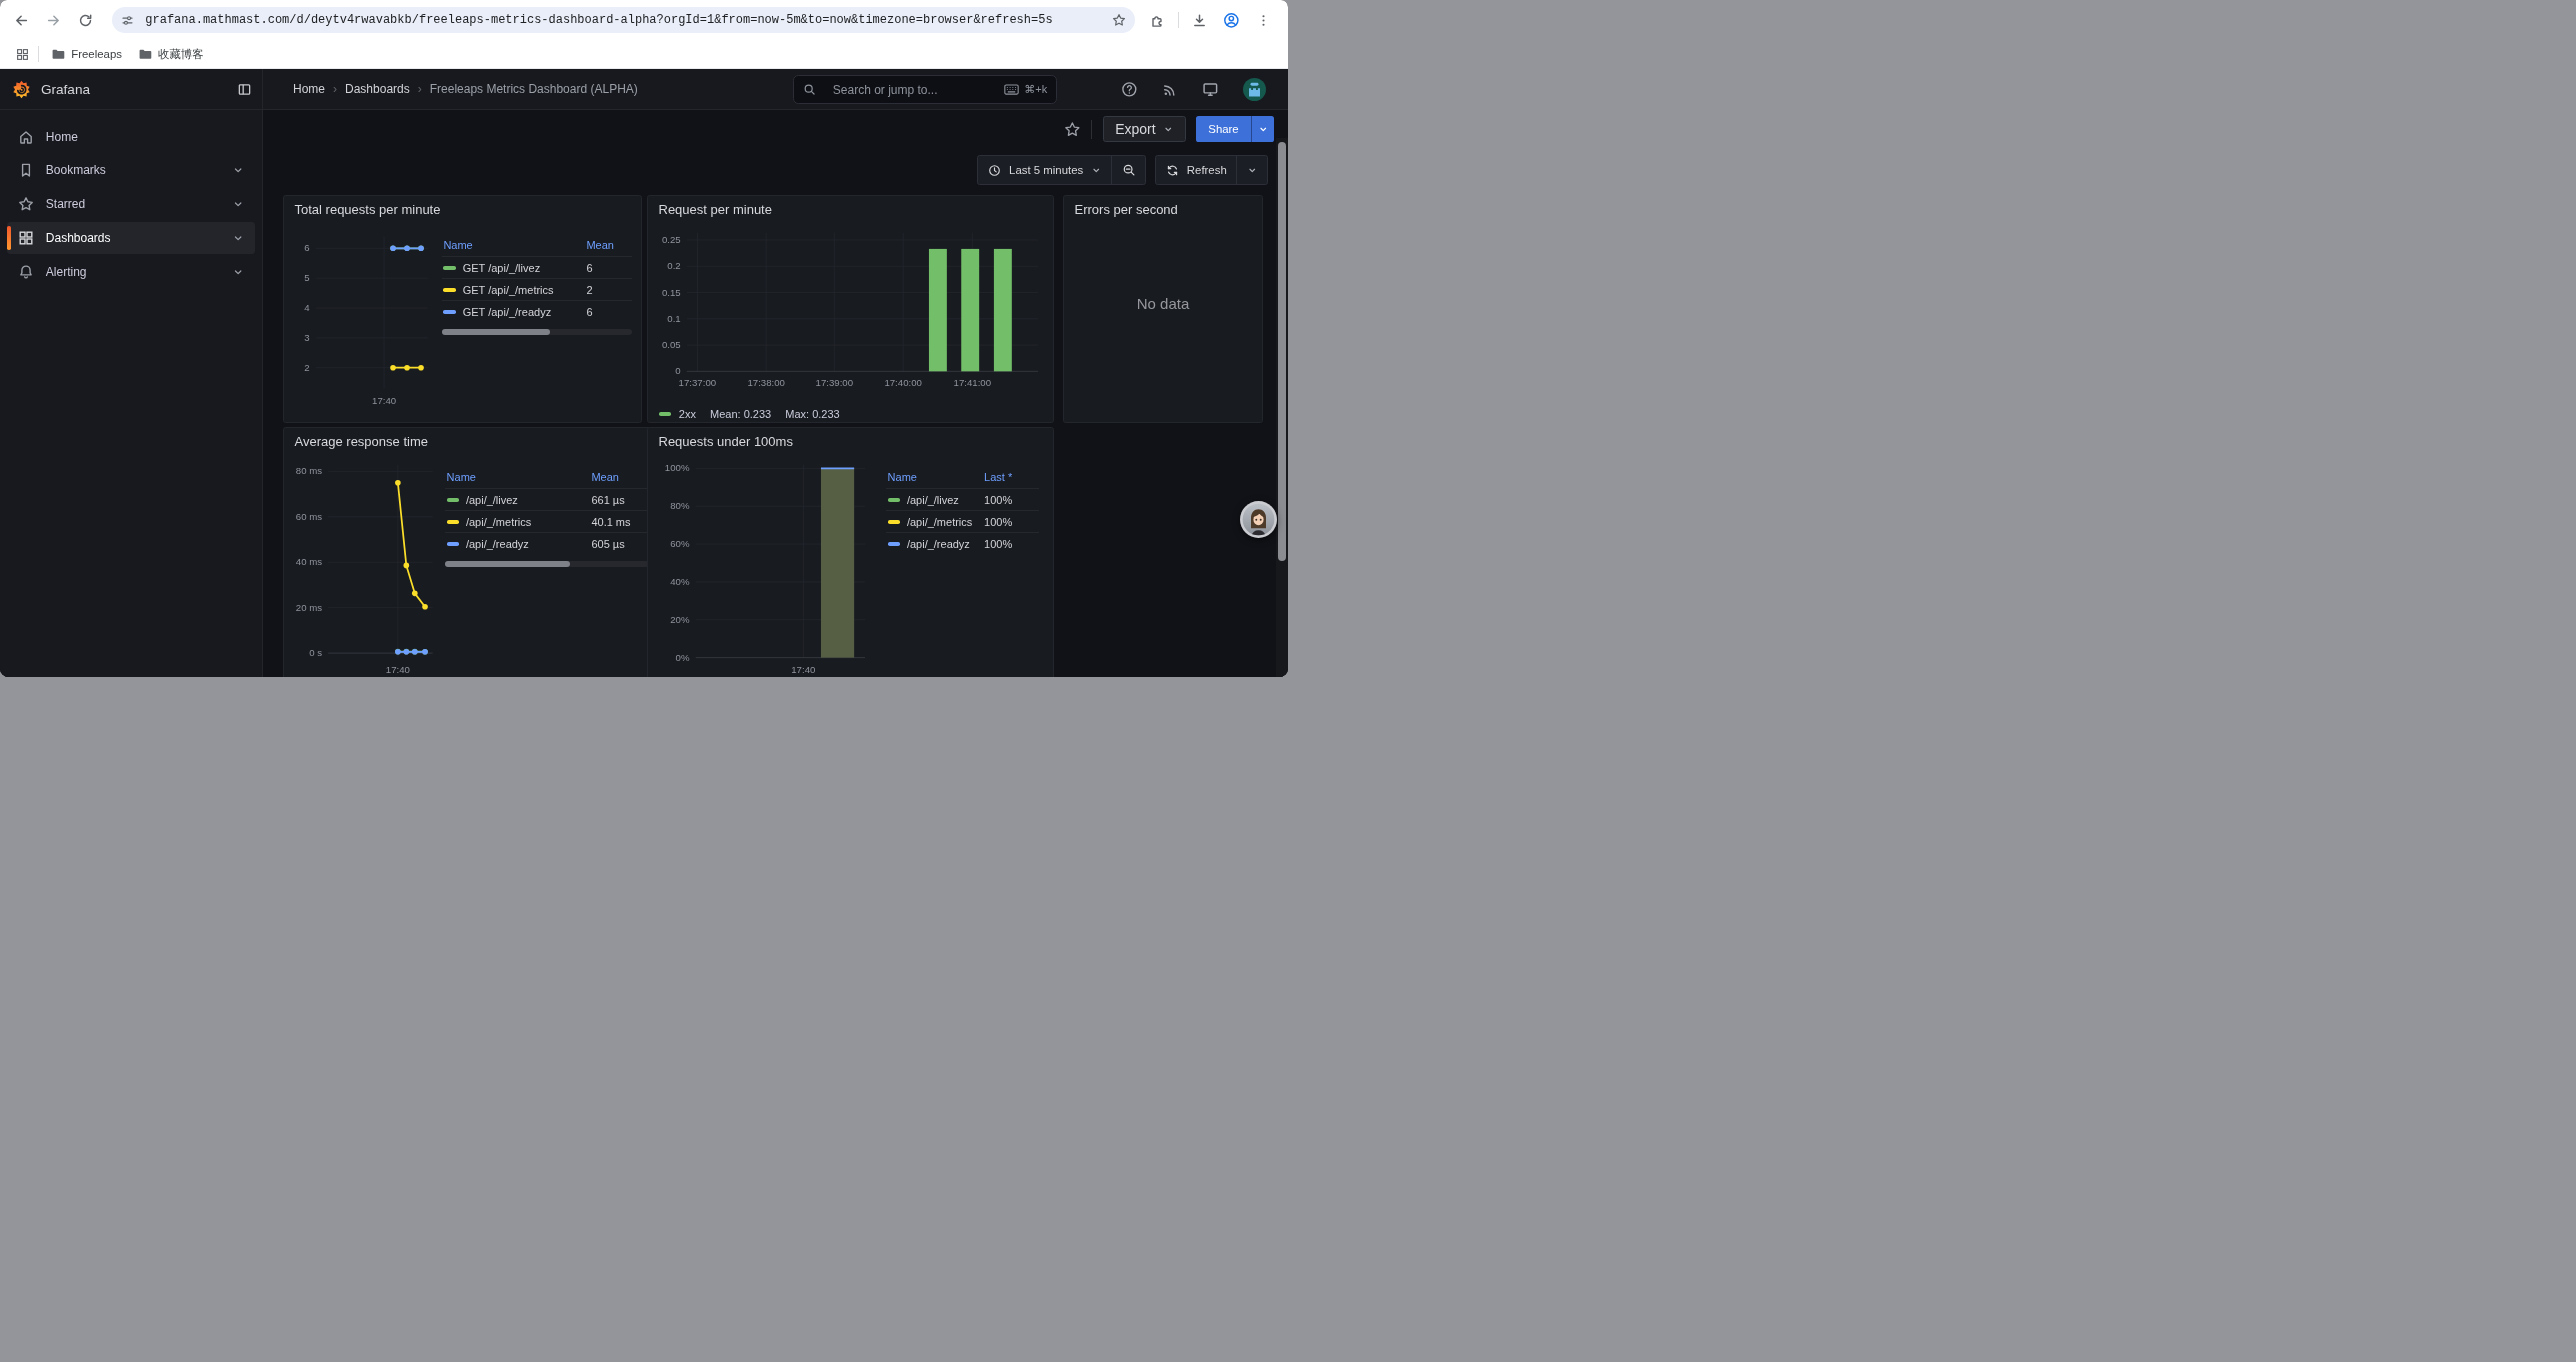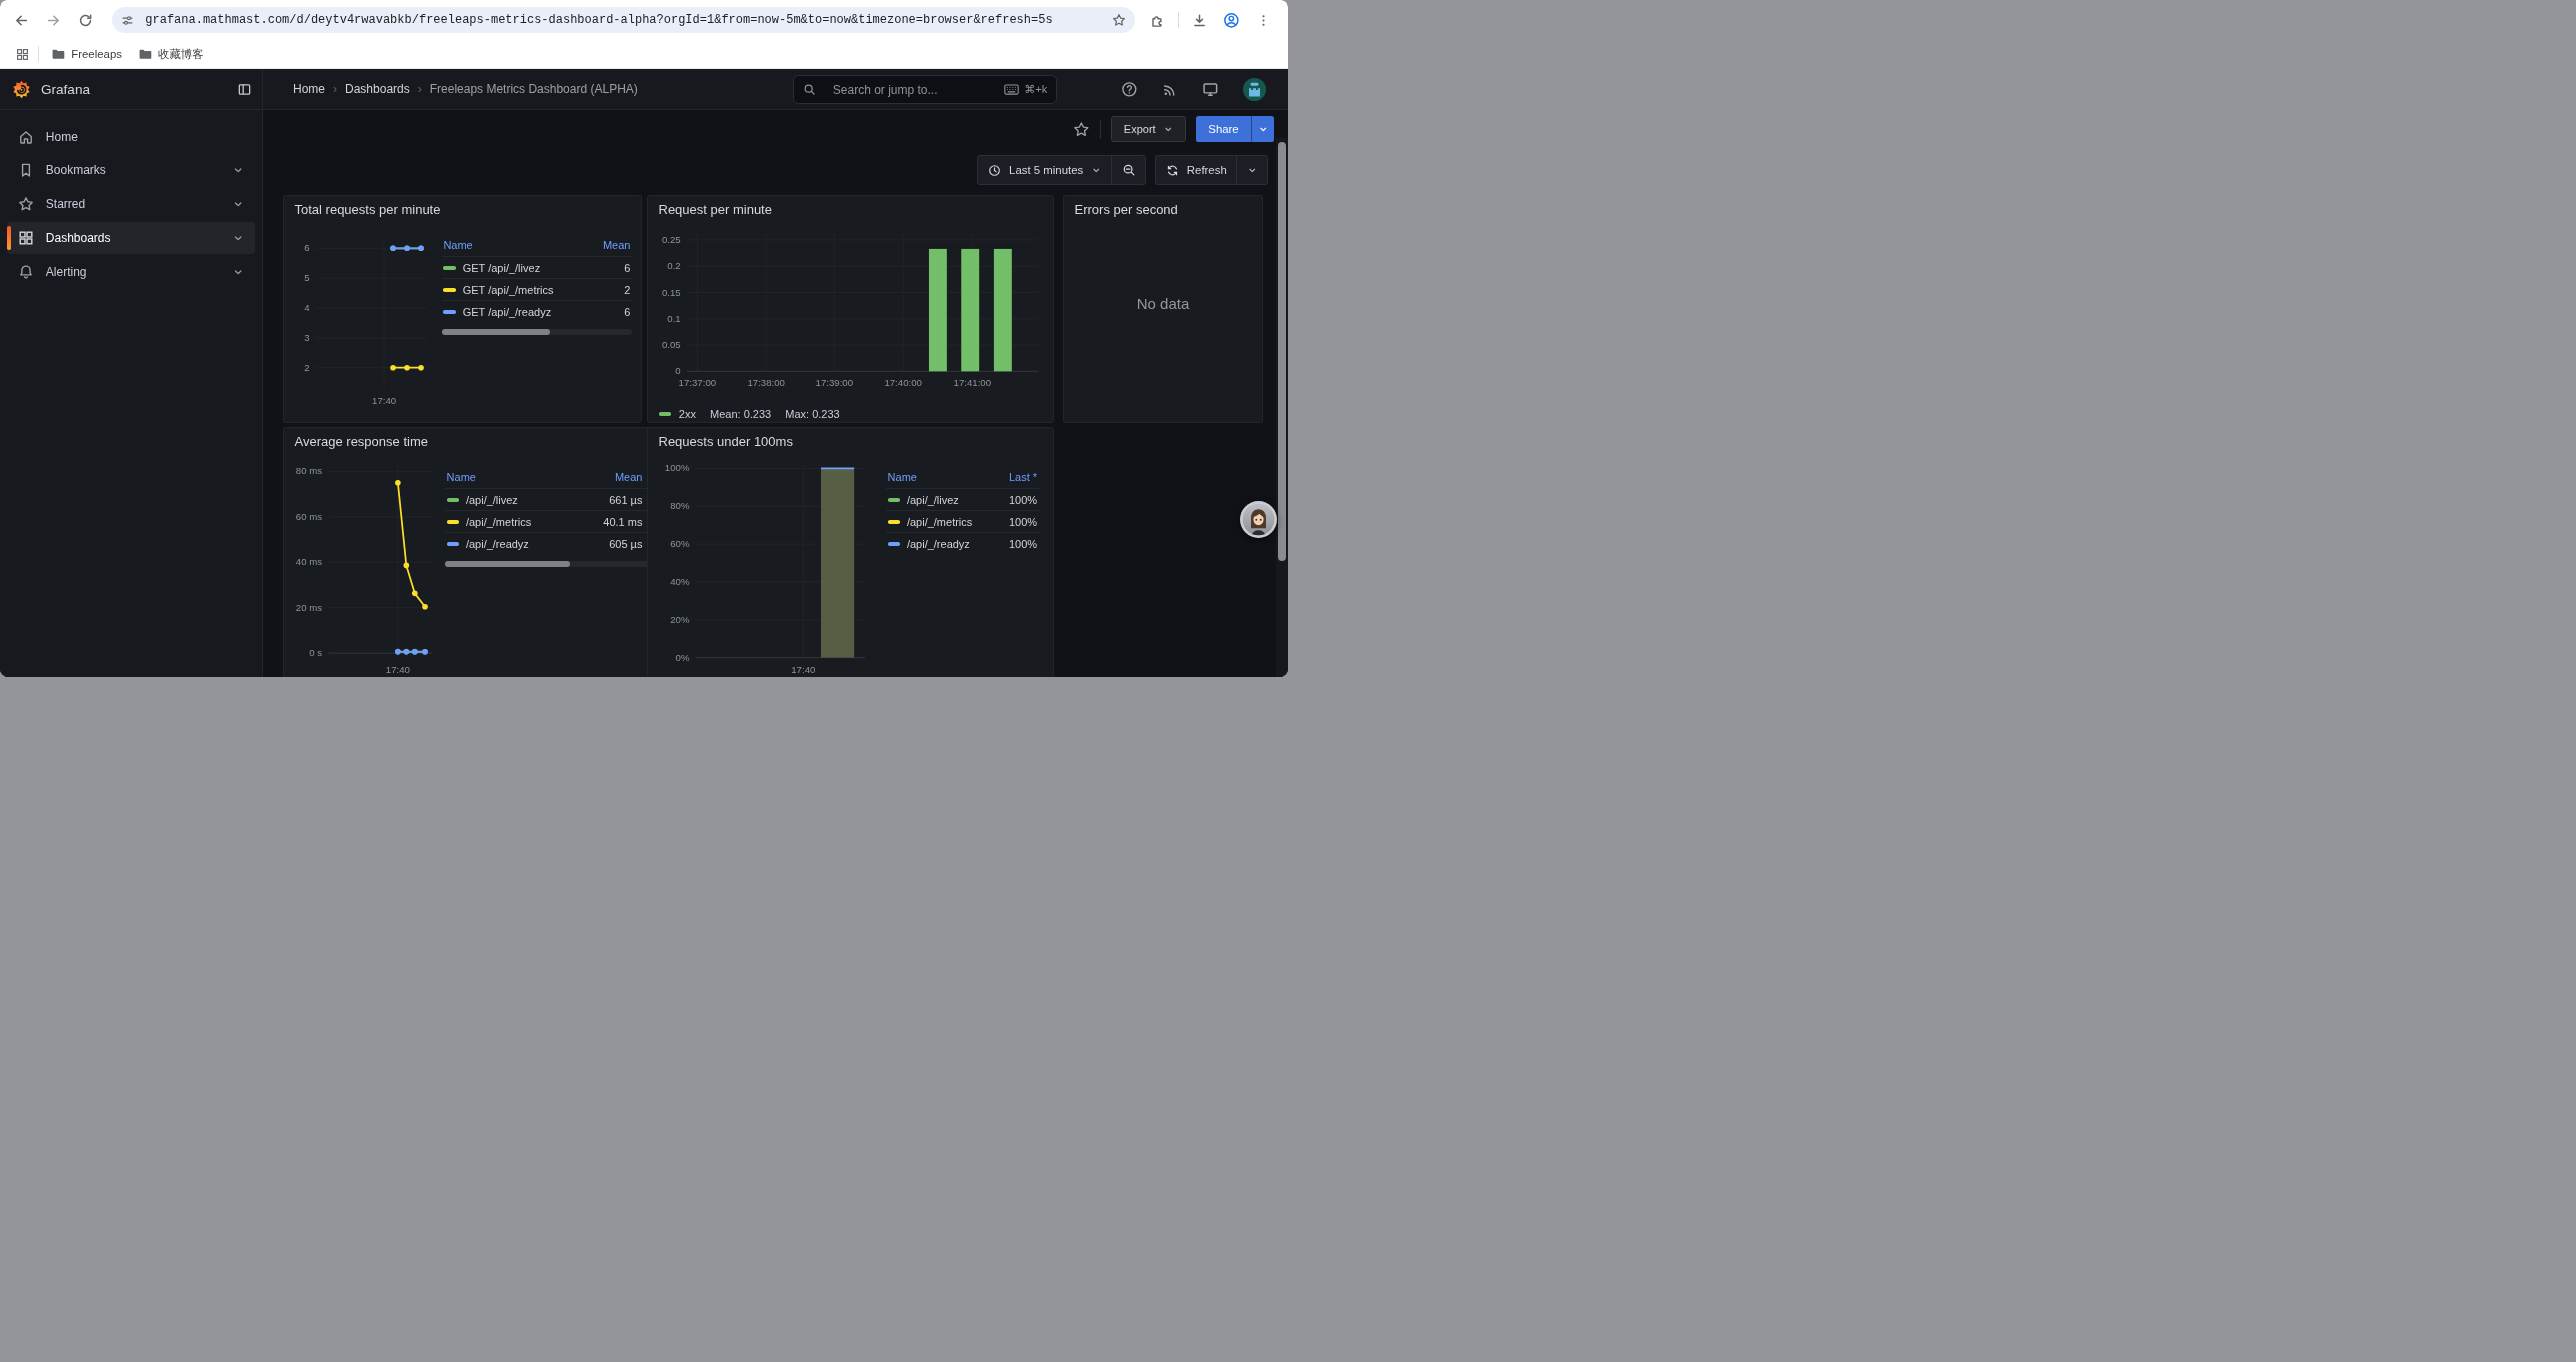--- a/index.html
+++ b/index.html
@@ -40,21 +40,21 @@
   .snav{display:flex;align-items:center;gap:12.3px;height:32px;margin:1.8px 7px;padding:0 10.5px;border-radius:3.5px;color:#ccccdc;font-size:12px;position:relative;cursor:pointer}
   .snav .sic{color:#9da0a8;display:flex}
   .snav .chev{margin-left:auto;color:#9da0a8;display:flex}
   .snav.active{background:#23252b;color:#fff}
   .snav.active .sic{color:#d8d9dd}
   .snav.active::before{content:"";position:absolute;left:0;top:4.4px;bottom:4.4px;width:3.5px;border-radius:1.8px;background:linear-gradient(#F2582C,#FF9830)}
 
   .subheader{position:absolute;top:47px;right:14px;display:flex;align-items:center;gap:10.5px;z-index:2}
   .star-btn{color:#9da0a8;display:flex;cursor:pointer}
   .shsep{width:0.9px;height:19px;background:#2c2f36}
-  .btn{height:26px;display:flex;align-items:center;gap:7px;padding:0 11.4px;border-radius:2.6px;font-size:11px;color:#d8d9dd;background:#1f2127;border:0.9px solid #343840;cursor:pointer;white-space:nowrap}
+  .btn{height:26px;display:flex;align-items:center;gap:7px;padding:0 11.4px;border-radius:2.6px;font-size:14px;color:#d8d9dd;background:#1f2127;border:0.9px solid #343840;cursor:pointer;white-space:nowrap}
   .btn .chev{color:#aeb0b8;display:flex}
   .sharegrp{display:flex}
   .btn-share{height:26px;display:flex;align-items:center;padding:0 12.3px;background:#3D71D9;color:#fff;font-size:11.4px;font-weight:400;border-radius:2.6px 0 0 2.6px;cursor:pointer}
   .btn-share-chev{width:23px;height:26px;display:flex;align-items:center;justify-content:center;background:#3D71D9;border-left:0.9px solid rgba(10,20,50,.45);border-radius:0 2.6px 2.6px 0;color:#fff;cursor:pointer}
 
   .timebar{position:absolute;top:86px;right:20px;display:flex;gap:8.8px;z-index:2}
   .tgroup{display:flex;border:0.9px solid #2c2f37;border-radius:2.6px;background:#1b1e24;overflow:hidden}
   .tseg{display:flex;align-items:center;gap:8px;padding:0 9.6px;height:28px;font-size:11.4px;color:#d8d9dd;cursor:pointer}
   .tseg + .tseg{border-left:0.9px solid #2c2f37}
   .tseg .chev{color:#aeb0b8;display:flex}
@@ -64,21 +64,21 @@
   .panel-title{height:26px;display:flex;align-items:center;padding:0 10.5px;font-size:13px;color:#d8d9dd;font-weight:400;cursor:pointer;white-space:nowrap}
   .panel-body{display:flex;padding:0 8.8px;align-items:flex-start}
   .chart{flex:none}
   .chart text{font-family:"Liberation Sans","DejaVu Sans",sans-serif}
   .lt{flex:1;margin-top:12.3px;font-size:11px;min-width:0}
   .lt-r{display:flex;align-items:center;height:22px;gap:7px;padding:0 1.8px}
   .lt-r + .lt-r{border-top:0.9px solid #26282e}
   .lt-h{color:#6E9FFF;font-weight:500}
   .lt-h .lt-n,.lt-h .lt-v{color:#6E9FFF}
   .lt-n{flex:1;color:#d3d4da;white-space:nowrap;overflow:hidden;cursor:pointer}
-  .lt-v{color:#d3d4da;text-align:right;white-space:nowrap}
+  .lt-v{color:#d3d4da;text-align:left;white-space:nowrap}
   .v50{width:44px;flex:none}.v58{width:51px;flex:none}.v40{width:35px;flex:none;overflow:hidden}.v60{width:53px;flex:none}
   .pill{width:12.3px;height:3.5px;border-radius:1.8px;flex:none}
   .lt-sb{height:6.1px;background:#26282d;border-radius:3.5px;margin-top:7px;cursor:pointer}
   .lt-sb-t{height:6.1px;background:#7e8187;border-radius:3.5px}
   .legend-inline{display:flex;align-items:center;gap:8px;margin:8.8px 0 0 10.5px;font-size:11px;color:#ccccdc}
   .legend-inline .stat{margin-left:6.1px}
   .no-data{height:162px;display:flex;align-items:center;justify-content:center;color:#96979e;font-size:15px}
 
   
   .page-scrollbar{position:absolute;right:0;top:69px;width:12.3px;bottom:0;background:#17181c}

